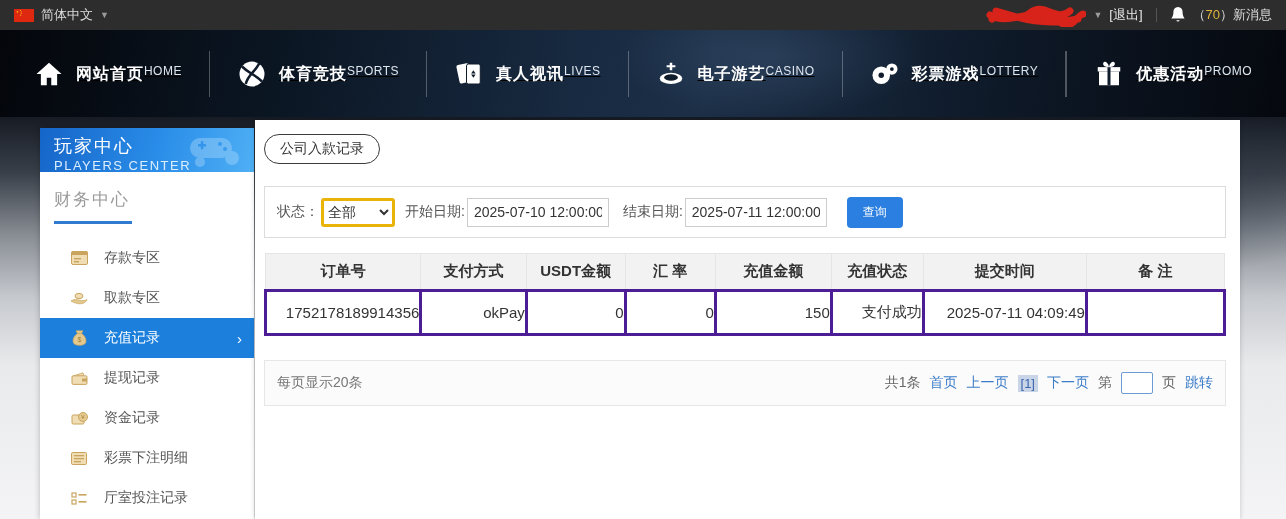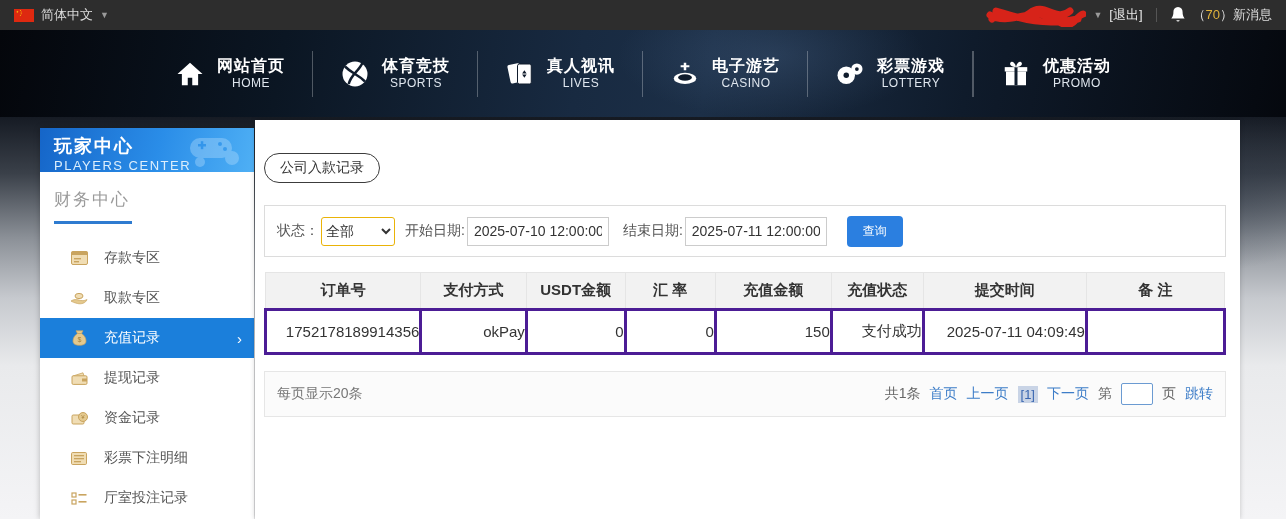--- a/index.html
+++ b/index.html
@@ -18,73 +18,73 @@
   .scribble-wrap { position:relative; width:100px; height:24px; }
 
   
   .nav { position:absolute; top:30px; left:0; right:0; height:87px;
          background:
            radial-gradient(220px 90px at 60% 30%, rgba(90,120,160,.25), rgba(0,0,0,0) 70%),
            linear-gradient(100deg, #04060b 0%, #0b1623 22%, #182a41 45%, #1c2f47 55%, #0f1b2b 75%, #05080e 100%);
          display:flex; align-items:center; justify-content:center; z-index:4; }
   .nav-item { display:flex; align-items:center; gap:12px; padding:0 27px; cursor:pointer; }
   .nav-sep { width:1px; height:46px; background:rgba(255,255,255,.28); }
-  .nav-texts { display:flex; flex-direction:column; line-height:1.25; }
+  .nav-texts { display:flex; flex-direction:row; line-height:1.25;text-decoration:underline; }
   .nav-zh { color:#fff; font-size:16px; font-weight:bold; letter-spacing:1px; }
   .nav-en { color:#dfe6ee; font-size:12px; text-align:center; letter-spacing:.5px; }
   .nav-icon { width:30px; height:30px; }
 
   
   .content { position:absolute; top:117px; left:0; right:0; bottom:0;
              background:
                radial-gradient(260px 120px at 92% 18%, rgba(40,50,65,.5), rgba(0,0,0,0) 70%),
                linear-gradient(180deg, #161b24 0%, #3a4049 14%, #8b9097 30%, #c6c9ce 45%, #e9eaec 62%, #f4f4f6 100%); }
 
   
   .sidebar { position:absolute; left:40px; top:11px; width:214px; height:calc(100% - 11px);
              background:#fff; box-shadow:0 0 6px rgba(0,0,0,.25); }
   .sb-header { position:relative; height:44px; padding:6px 14px;
                background:linear-gradient(105deg, #1565c8 0%, #2a8de8 55%, #4fb0f5 100%);
                color:#fff; overflow:hidden; }
-  .sb-title { font-size:18px; font-weight:bold; letter-spacing:2px; }
+  .sb-title { font-size:18px; font-weight:normal; letter-spacing:2px; }
   .sb-sub { font-size:13px; letter-spacing:1.5px; color:#dceefc; }
   .sb-gamepad { position:absolute; right:8px; top:4px; opacity:.35; }
   .sb-section { padding:16px 14px 0 14px; }
   .sb-section-label { display:inline-block; font-size:17px; color:#9a9a9a; letter-spacing:2px;
                       padding-bottom:10px; border-bottom:3px solid #2e7bd0; min-width:78px; }
   .sb-menu { margin-top:14px; }
   .sb-item { display:flex; align-items:center; gap:16px; height:40px; padding:0 0 0 30px;
              font-size:14px; color:#555; cursor:pointer; }
   .sb-item .sb-ico { width:18px; height:16px; display:flex; align-items:center; justify-content:center; }
   .sb-item.active { background:#1b7fdb; color:#fff; position:relative; }
   .sb-item.active .sb-arrow { position:absolute; right:12px; color:#fff; font-size:15px; }
 
   
   .panel { position:absolute; left:255px; top:3px; width:985px; height:calc(100% - 3px);
            background:#fff; box-shadow:0 0 5px rgba(0,0,0,.2); padding:14px 14px 0 9px; }
-  .tabs { display:flex; gap:4px; margin-bottom:22px;margin-top:19px; }
+  .tabs { display:flex; gap:4px; margin-bottom:22px; }
   .tab { border:1px solid #3c3c3c; border-radius:16px; padding:5px 15px; font-size:14px;
          color:#333; background:#fff; cursor:pointer; }
   .tab.active { color:#e42b20; }
 
   .filterbox { border:1px solid #dcdcdc; height:52px; display:flex; align-items:center;
                padding:0 12px; font-size:14px; color:#555; }
   .filterbox label { margin-right:2px;text-align:right; }
-  .f-select { width:74px; height:29px; border:1px solid #eab308; border-radius:3px; font-size:14px;
+  .f-select { width:74px; height:29px; border:3px solid #eab308; border-radius:3px; font-size:14px;
               color:#333; margin-right:10px; background:#fff; }
   .f-input { width:142px; height:29px; border:1px solid #ccc; font-size:14px; color:#333;
              padding:0 6px; margin-right:14px; }
   .btn-query { background:#2b7fe0; color:#fff; border:none; border-radius:4px; height:31px;
                padding:0 16px; font-size:12px; margin-left:6px; cursor:pointer; }
 
   .datatable { width:100%; border-collapse:collapse; margin-top:15px; font-size:14px; color:#333; }
   .datatable th { background:#f2f2f2; border:1px solid #e5e5e5; height:37px; font-size:15px; font-weight:bold; }
   .datatable td { border:3px solid #4c1d95; height:44px; text-align:right; font-size:15px; }
 
-  .pagerbox { margin-top:16px; border:1px solid #e6e6e6; background:#fbfbfb; height:46px;
+  .pagerbox { margin-top:24px; border:1px solid #e6e6e6; background:#fbfbfb; height:46px;
               display:flex; align-items:center; justify-content:space-between; padding:0 12px;
               font-size:14px; color:#777; }
   .pager-right { display:flex; align-items:center; gap:9px; color:#666; }
   .pg-link { color:#3d7dc8; text-decoration:none; cursor:pointer; }
   .pg-current { background:#c9d4e6; color:#3a66b0; padding:1px 3px; font-size:13px; }
   .pg-input { width:32px; height:22px; border:1px solid #6b9bd2; border-radius:2px; }
 </style>
 </head>
 <body>
 

